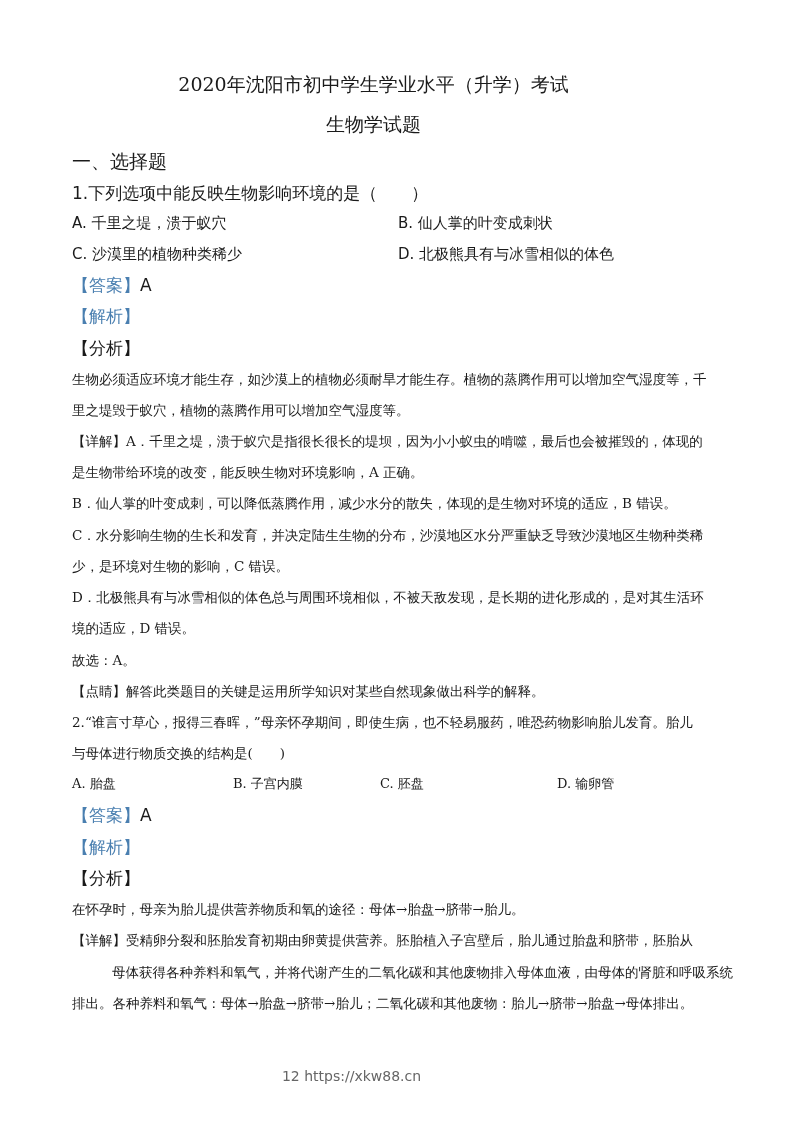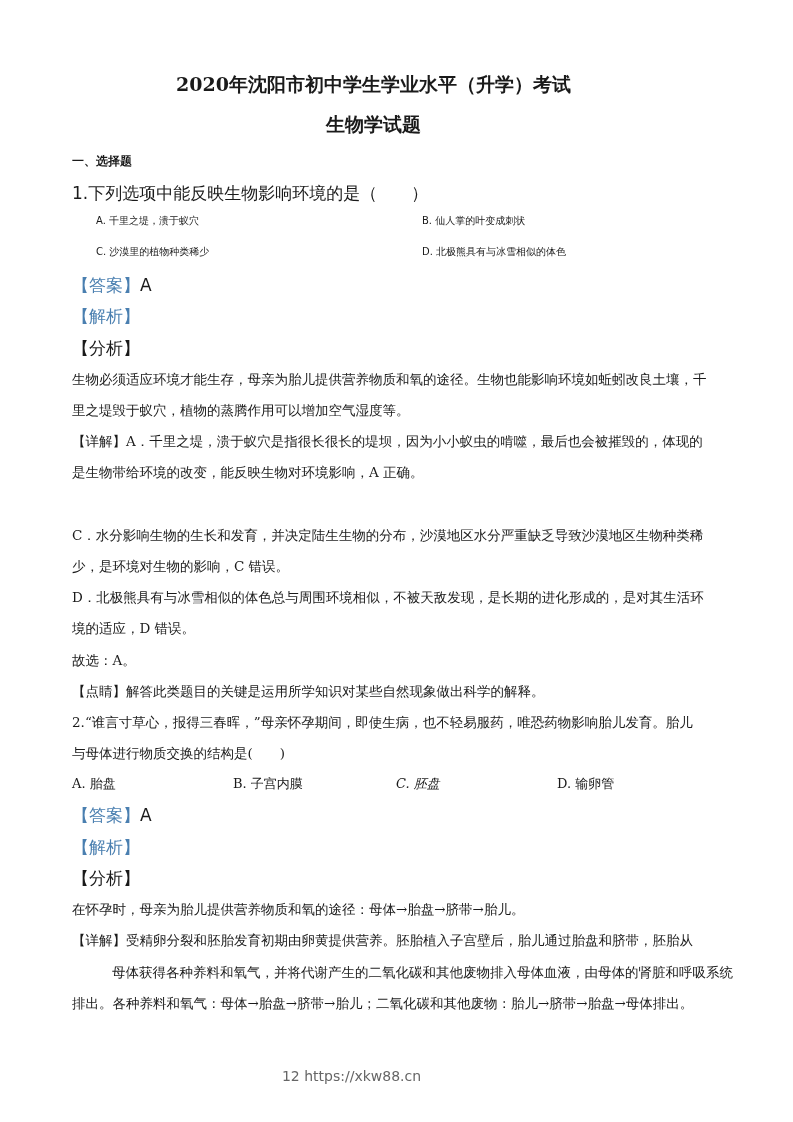--- a/index.html
+++ b/index.html
@@ -1,26 +1,26 @@
 <!DOCTYPE html>
 <html><head>
 <meta charset="utf-8">
 <style>
   html, body { margin: 0; padding: 0; background: #ffffff; }
   body { width: 793px; height: 1122px; position: relative; overflow: hidden;
          font-family: "DejaVu Serif", "Liberation Serif", serif; color: #1a1a1a; }
   .page { position: absolute; left: 0; top: 0; width: 793px; height: 1122px; }
-  .title { position: absolute; left: 0; width: 747px; text-align: center; font-weight: bold; font-size: 19px; }
+  .title { position: absolute; left: 0; width: 747px; text-align: center; font-weight: normal; font-size: 19px; }
   .t1 { top: 72px; }
   .t2 { top: 112px; }
   .line { position: absolute; left: 72px; font-size: 13.5px; white-space: nowrap; line-height: 18px; }
-  .section { font-weight: bold; font-size: 12px; }
+  .section { font-weight: normal; font-size: 19px; }
   .sans { font-family: "DejaVu Sans", "Liberation Sans", sans-serif; font-size: 17px; }
   .blue { color: #4a7fb0; }
-  .opt { position: absolute; font-size: 10px; white-space: nowrap; font-family: "DejaVu Sans", "Liberation Sans", sans-serif; margin-left: 24px; }
+  .opt { position: absolute; font-size: 15px; white-space: nowrap; font-family: "DejaVu Sans", "Liberation Sans", sans-serif; }
   .opt2 { position: absolute; font-size: 13px; white-space: nowrap; }
   .footer { position: absolute; top: 1068px; left: 0; width: 703px; text-align: center;
             font-family: "DejaVu Sans", "Liberation Sans", sans-serif; font-size: 14px; color: #666; }
 </style>
 </head>
 <body>
 
 <div class="page">
   <div class="title t1">2020年沈阳市初中学生学业水平（升学）考试</div>
   <div class="title t2">生物学试题</div>
@@ -31,37 +31,38 @@
   <div class="opt" style="left:72px; top:214px;">A.  千里之堤，溃于蚁穴</div>
   <div class="opt" style="left:398px; top:214px;">B.  仙人掌的叶变成刺状</div>
   <div class="opt" style="left:72px; top:245px;">C.  沙漠里的植物种类稀少</div>
   <div class="opt" style="left:398px; top:245px;">D.  北极熊具有与冰雪相似的体色</div>
 
   <div class="line sans" style="top:276px;">
     <span class="blue">【答案】</span><span>A</span>
   </div>
   <div class="line sans blue" style="top:307px;">【解析】</div>
   <div class="line sans" style="top:339px;">【分析】</div>
-  <div class="line" style="top:370px;">生物必须适应环境才能生存，母亲为胎儿提供营养物质和氧的途径。生物也能影响环境如蚯蚓改良土壤，千</div>
+  <div class="line" style="top:370px;">生物必须适应环境才能生存，如沙漠上的植物必须耐旱才能生存。植物的蒸腾作用可以增加空气湿度等，千</div>
   <div class="line" style="top:401px;">里之堤毁于蚁穴，植物的蒸腾作用可以增加空气湿度等。</div>
 
   <div class="line" style="top:432px;">【详解】A．千里之堤，溃于蚁穴是指很长很长的堤坝，因为小小蚁虫的啃噬，最后也会被摧毁的，体现的</div>
   <div class="line" style="top:463px;">是生物带给环境的改变，能反映生物对环境影响，A 正确。</div>
+  <div class="line" style="top:494px;">B．仙人掌的叶变成刺，可以降低蒸腾作用，减少水分的散失，体现的是生物对环境的适应，B 错误。</div>
   <div class="line" style="top:557px;">少，是环境对生物的影响，C 错误。</div>
   <div class="line" style="top:526px;">C．水分影响生物的生长和发育，并决定陆生生物的分布，沙漠地区水分严重缺乏导致沙漠地区生物种类稀</div>
   <div class="line" style="top:588px;">D．北极熊具有与冰雪相似的体色总与周围环境相似，不被天敌发现，是长期的进化形成的，是对其生活环</div>
   <div class="line" style="top:619px;">境的适应，D 错误。</div>
   <div class="line" style="top:651px;">故选：A。</div>
   <div class="line" style="top:682px;">【点睛】解答此类题目的关键是运用所学知识对某些自然现象做出科学的解释。</div>
 
   <div class="line" style="top:713px;">2.“谁言寸草心，报得三春晖，”母亲怀孕期间，即使生病，也不轻易服药，唯恐药物影响胎儿发育。胎儿</div>
   <div class="line" style="top:744px;">与母体进行物质交换的结构是(　　)</div>
   <div class="opt2" style="left:72px; top:775px;">A.  胎盘</div>
   <div class="opt2" style="left:233px; top:775px;">B.  子宫内膜</div>
-  <div class="opt2" style="left:396px; top:775px;font-style:italic;">C.  胚盘</div>
+  <div class="opt2" style="left:380px; top:775px;">C.  胚盘</div>
   <div class="opt2" style="left:557px; top:775px;">D.  输卵管</div>
 
   <div class="line sans" style="top:806px;">
     <span class="blue">【答案】</span><span>A</span>
   </div>
   <div class="line sans blue" style="top:838px;">【解析】</div>
   <div class="line sans" style="top:869px;">【分析】</div>
   <div class="line" style="top:900px;">在怀孕时，母亲为胎儿提供营养物质和氧的途径：母体→胎盘→脐带→胎儿。</div>
   <div class="line" style="top:931px;">【详解】受精卵分裂和胚胎发育初期由卵黄提供营养。胚胎植入子宫壁后，胎儿通过胎盘和脐带，胚胎从</div>
   <div class="line" style="top:963px;margin-left:40px;">母体获得各种养料和氧气，并将代谢产生的二氧化碳和其他废物排入母体血液，由母体的肾脏和呼吸系统</div>

